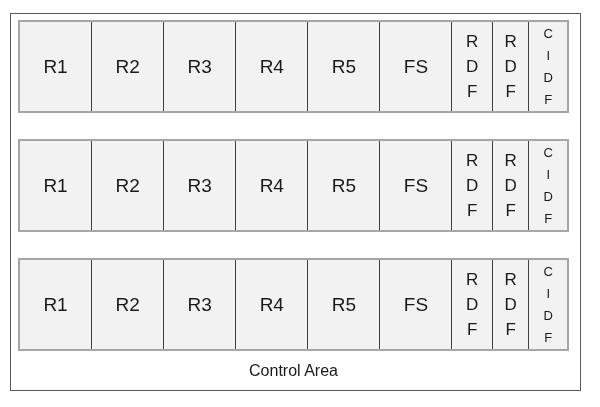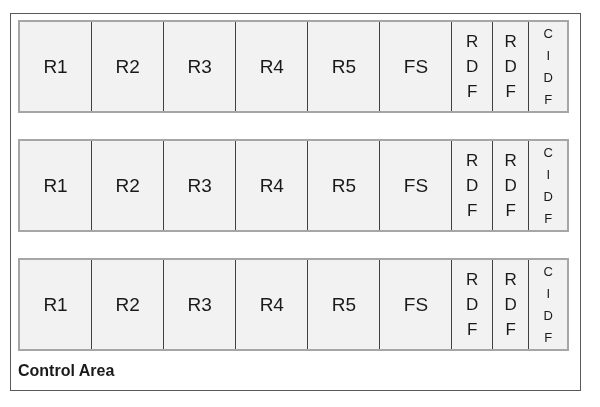--- a/index.html
+++ b/index.html
@@ -64,21 +64,21 @@
     white-space: pre-line;
     text-align: center;
     font-size: 13px;
     line-height: 22px;
     color: var(--text, #1a1a1a);
   }
   .control-area {
     flex: 1;
     display: flex;
     align-items: center;
-    font-weight: bold;
+    justify-content: center;
   }
   .control-area .lbl { font-size: 16px; }
 </style>
 </head>
 <body>
 
 <div class="canvas">
   <div class="frame">
 
     <div class="band">

